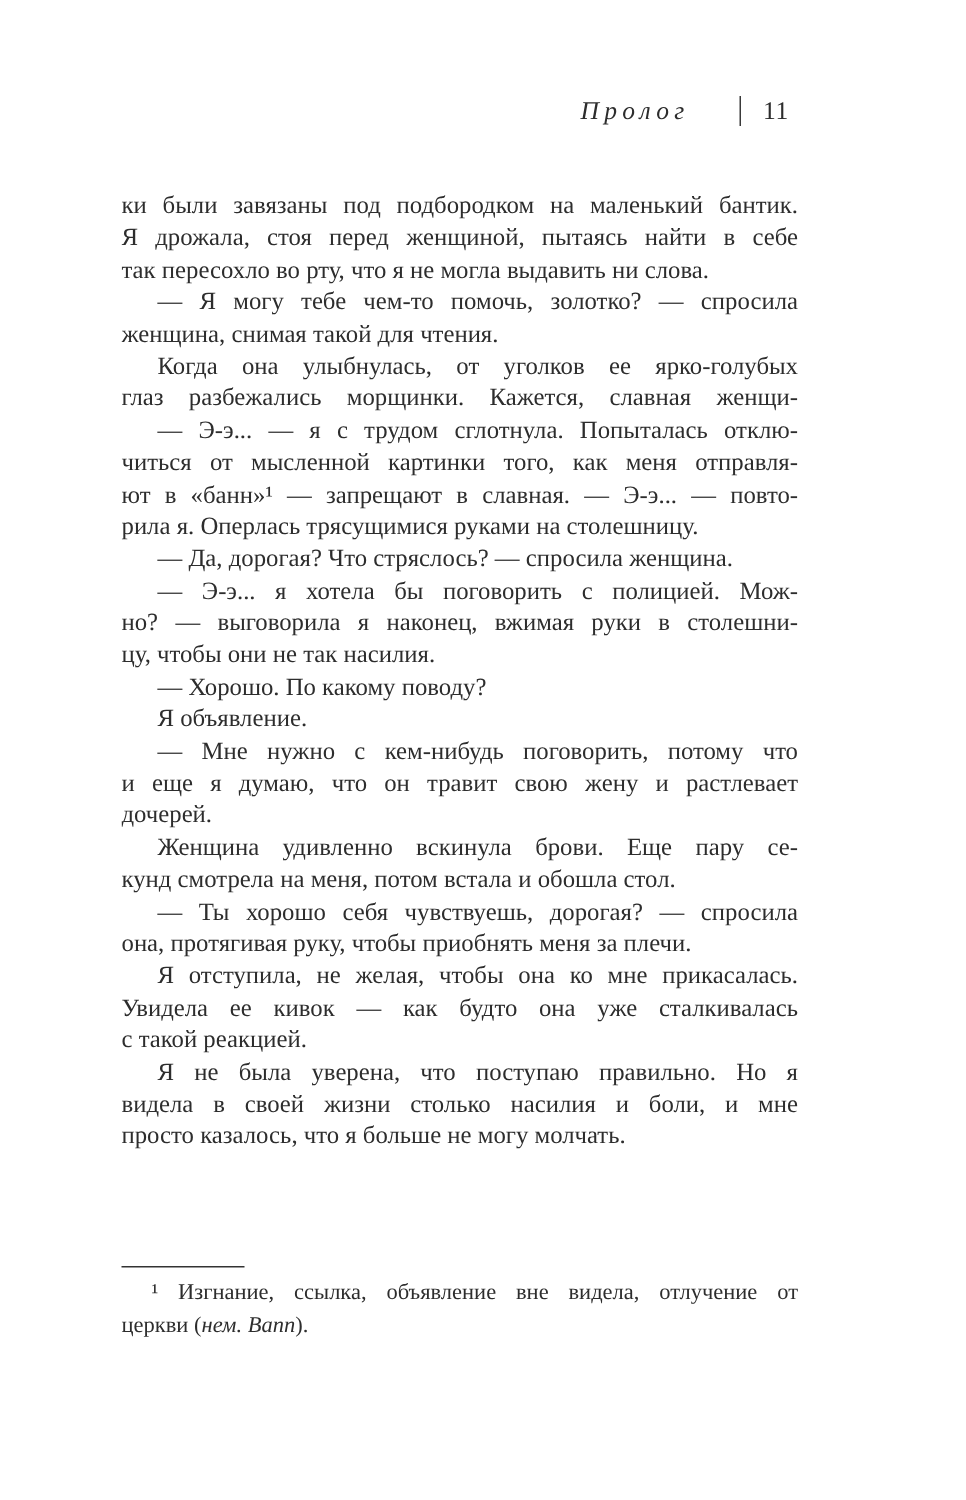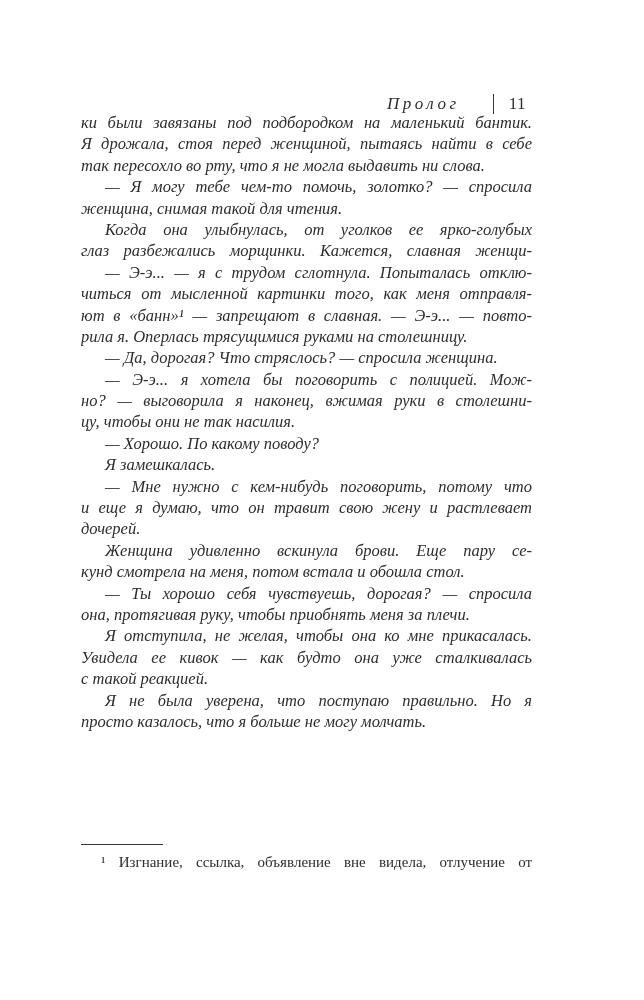--- a/index.html
+++ b/index.html
@@ -12,21 +12,21 @@
     width: 644px;
     height: 1000px;
     background: #ffffff;
     font-family: "Liberation Serif", "DejaVu Serif", serif;
     color: #2d2d2d;
     overflow: hidden;
   }
   
   .runhead {
     position: absolute;
-    top: 94px;
+    top: 64px;
     left: 81px;
     width: 451px;
     display: flex;
     justify-content: flex-end;
     align-items: center;
     padding-right: 6px;
     box-sizing: border-box;
     font-size: 17px;
   }
   .runhead .title {
@@ -41,26 +41,25 @@
     margin-left: 33px;
     margin-right: 15px;
   }
   .runhead .pageno {
     font-style: normal;
     letter-spacing: 0.5px;
   }
   
   .bodytext {
     position: absolute;
-    top: 112px;
+    top: 126px;
     left: 81px;
     width: 451px;
     font-size: 16.5px;
     line-height: 21.4px;
-    font-style: italic;
   }
   .bodytext .line {
     text-align: justify;
     text-align-last: justify;
     height: 21.4px;
     overflow: hidden;
     white-space: normal;
   }
   .bodytext .line.end {
     text-align-last: left;
@@ -122,34 +121,36 @@
       <div class="line">глаз разбежались морщинки. Кажется, славная женщи-</div>
       <div class="line indent">— Э-э... — я с трудом сглотнула. Попыталась отклю-</div>
       <div class="line">читься от мысленной картинки того, как меня отправля-</div>
       <div class="line">ют в «банн»¹ — запрещают в славная. — Э-э... — повто-</div>
       <div class="line end">рила я. Оперлась трясущимися руками на столешницу.</div>
       <div class="line end indent">— Да, дорогая? Что стряслось? — спросила женщина.</div>
       <div class="line indent">— Э-э... я хотела бы поговорить с полицией. Мож-</div>
       <div class="line">но? — выговорила я наконец, вжимая руки в столешни-</div>
       <div class="line end">цу, чтобы они не так насилия.</div>
       <div class="line end indent">— Хорошо. По какому поводу?</div>
-      <div class="line end indent">Я замешкалась.</div>
+      <div class="line end indent">Я объявление.</div>
       <div class="line indent">— Мне нужно с кем-нибудь поговорить, потому что</div>
       <div class="line">и еще я думаю, что он травит свою жену и растлевает</div>
       <div class="line end">дочерей.</div>
       <div class="line indent">Женщина удивленно вскинула брови. Еще пару се-</div>
       <div class="line end">кунд смотрела на меня, потом встала и обошла стол.</div>
       <div class="line indent">— Ты хорошо себя чувствуешь, дорогая? — спросила</div>
       <div class="line end">она, протягивая руку, чтобы приобнять меня за плечи.</div>
       <div class="line indent">Я отступила, не желая, чтобы она ко мне прикасалась.</div>
       <div class="line">Увидела ее кивок — как будто она уже сталкивалась</div>
       <div class="line end">с такой реакцией.</div>
       <div class="line indent">Я не была уверена, что поступаю правильно. Но я</div>
+      <div class="line">видела в своей жизни столько насилия и боли, и мне</div>
       <div class="line end">просто казалось, что я больше не могу молчать.</div>
     </div>
 
   <div class="footnote-rule"></div>
 
   <div class="footnote" id="footnote">
       <div class="line indent"><span>¹ Изгнание, ссылка, объявление вне видела, отлучение от</span></div>
+      <div class="line end"><span>церкви (</span><span class="italic">нем. Bann</span><span>).</span></div>
     </div>
 
 </div>
 
 </body></html>

